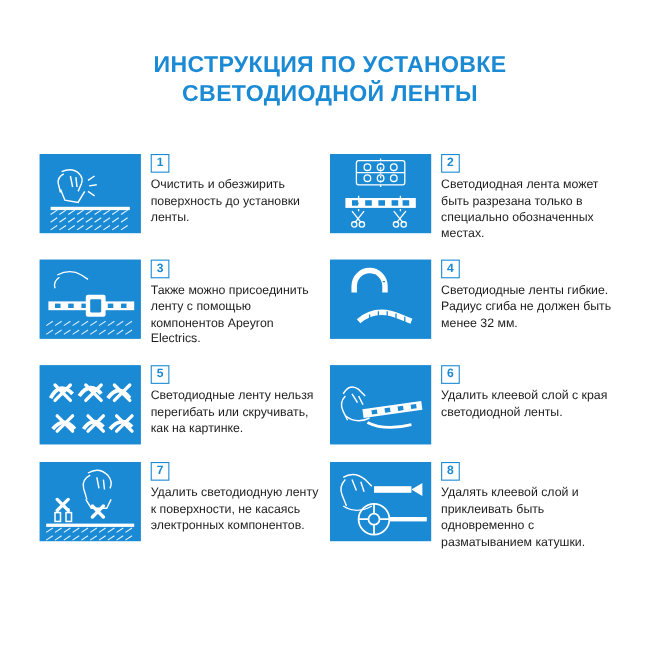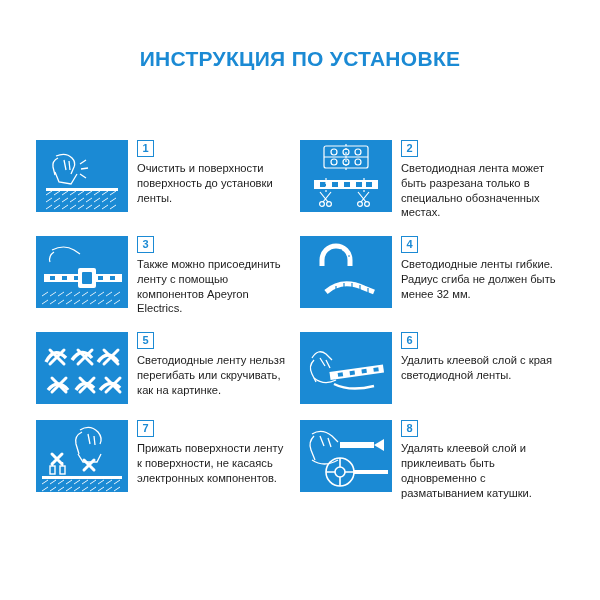--- a/index.html
+++ b/index.html
@@ -88,20 +88,21 @@
   
   .thumb svg { display: block; width: 100%; height: 100%; }
 </style>
 </head>
 <body>
 
 <div class="page">
 
   <div class="title">
     <span class="line">ИНСТРУКЦИЯ ПО УСТАНОВКЕ</span>
+    <span class="line">СВЕТОДИОДНОЙ ЛЕНТЫ</span>
   </div>
 
   <div class="grid">
 
     <div class="step col-left">
       <div class="thumb">
         <svg viewBox="0 0 92 72">
           <rect x="0" y="0" width="92" height="72" fill="#1b8ad4"></rect>
           <g stroke="#ffffff" stroke-width="1.3" fill="none">
             <path d="M20 16 q10 -4 16 2 q4 4 2 9 l-3 7"></path>
@@ -115,21 +116,21 @@
             <g stroke="#ffffff" stroke-width="1" opacity="0.9">
               <path d="M10 55 l6 -4 M18 55 l6 -4 M26 55 l6 -4 M34 55 l6 -4 M42 55 l6 -4 M50 55 l6 -4 M58 55 l6 -4 M66 55 l6 -4 M74 55 l6 -4"></path>
               <path d="M10 62 l6 -4 M18 62 l6 -4 M26 62 l6 -4 M34 62 l6 -4 M42 62 l6 -4 M50 62 l6 -4 M58 62 l6 -4 M66 62 l6 -4 M74 62 l6 -4"></path>
               <path d="M10 69 l6 -4 M18 69 l6 -4 M26 69 l6 -4 M34 69 l6 -4 M42 69 l6 -4 M50 69 l6 -4 M58 69 l6 -4 M66 69 l6 -4 M74 69 l6 -4"></path>
             </g>
           </g>
         </svg>
       </div>
       <div class="txtcol">
         <div class="numbox">1</div>
-        <div class="desc">Очистить и поверхности поверхность до установки ленты.</div>
+        <div class="desc">Очистить и обезжирить поверхность до установки ленты.</div>
       </div>
     </div>
 
     <div class="step col-right">
       <div class="thumb">
         <svg viewBox="0 0 92 72">
           <rect x="0" y="0" width="92" height="72" fill="#1b8ad4"></rect>
           <g stroke="#ffffff" stroke-width="1.2" fill="none">
             <rect x="24" y="6" width="44" height="22" rx="2"></rect>
             <circle cx="34" cy="12" r="3"></circle>
@@ -303,21 +304,21 @@
           </g>
           <rect x="6" y="56" width="80" height="3" fill="#ffffff"></rect>
           <g stroke="#ffffff" stroke-width="1" opacity="0.9">
             <path d="M6 64 l6 -4 M14 64 l6 -4 M22 64 l6 -4 M30 64 l6 -4 M38 64 l6 -4 M46 64 l6 -4 M54 64 l6 -4 M62 64 l6 -4 M70 64 l6 -4 M78 64 l6 -4"></path>
             <path d="M6 71 l6 -4 M14 71 l6 -4 M22 71 l6 -4 M30 71 l6 -4 M38 71 l6 -4 M46 71 l6 -4 M54 71 l6 -4 M62 71 l6 -4 M70 71 l6 -4 M78 71 l6 -4"></path>
           </g>
         </svg>
       </div>
       <div class="txtcol">
         <div class="numbox">7</div>
-        <div class="desc">Прижать поверхности ленту к поверхности, не касаясь электронных компонентов.</div>
+        <div class="desc">Удалить светодиодную ленту к поверхности, не касаясь электронных компонентов.</div>
       </div>
     </div>
 
     <div class="step col-right">
       <div class="thumb">
         <svg viewBox="0 0 92 72">
           <rect x="0" y="0" width="92" height="72" fill="#1b8ad4"></rect>
           <g fill="none" stroke="#ffffff" stroke-width="1.3">
             <path d="M12 14 q10 -6 20 2 l6 6"></path>
             <path d="M14 16 q-6 6 -3 14 l4 10"></path>

